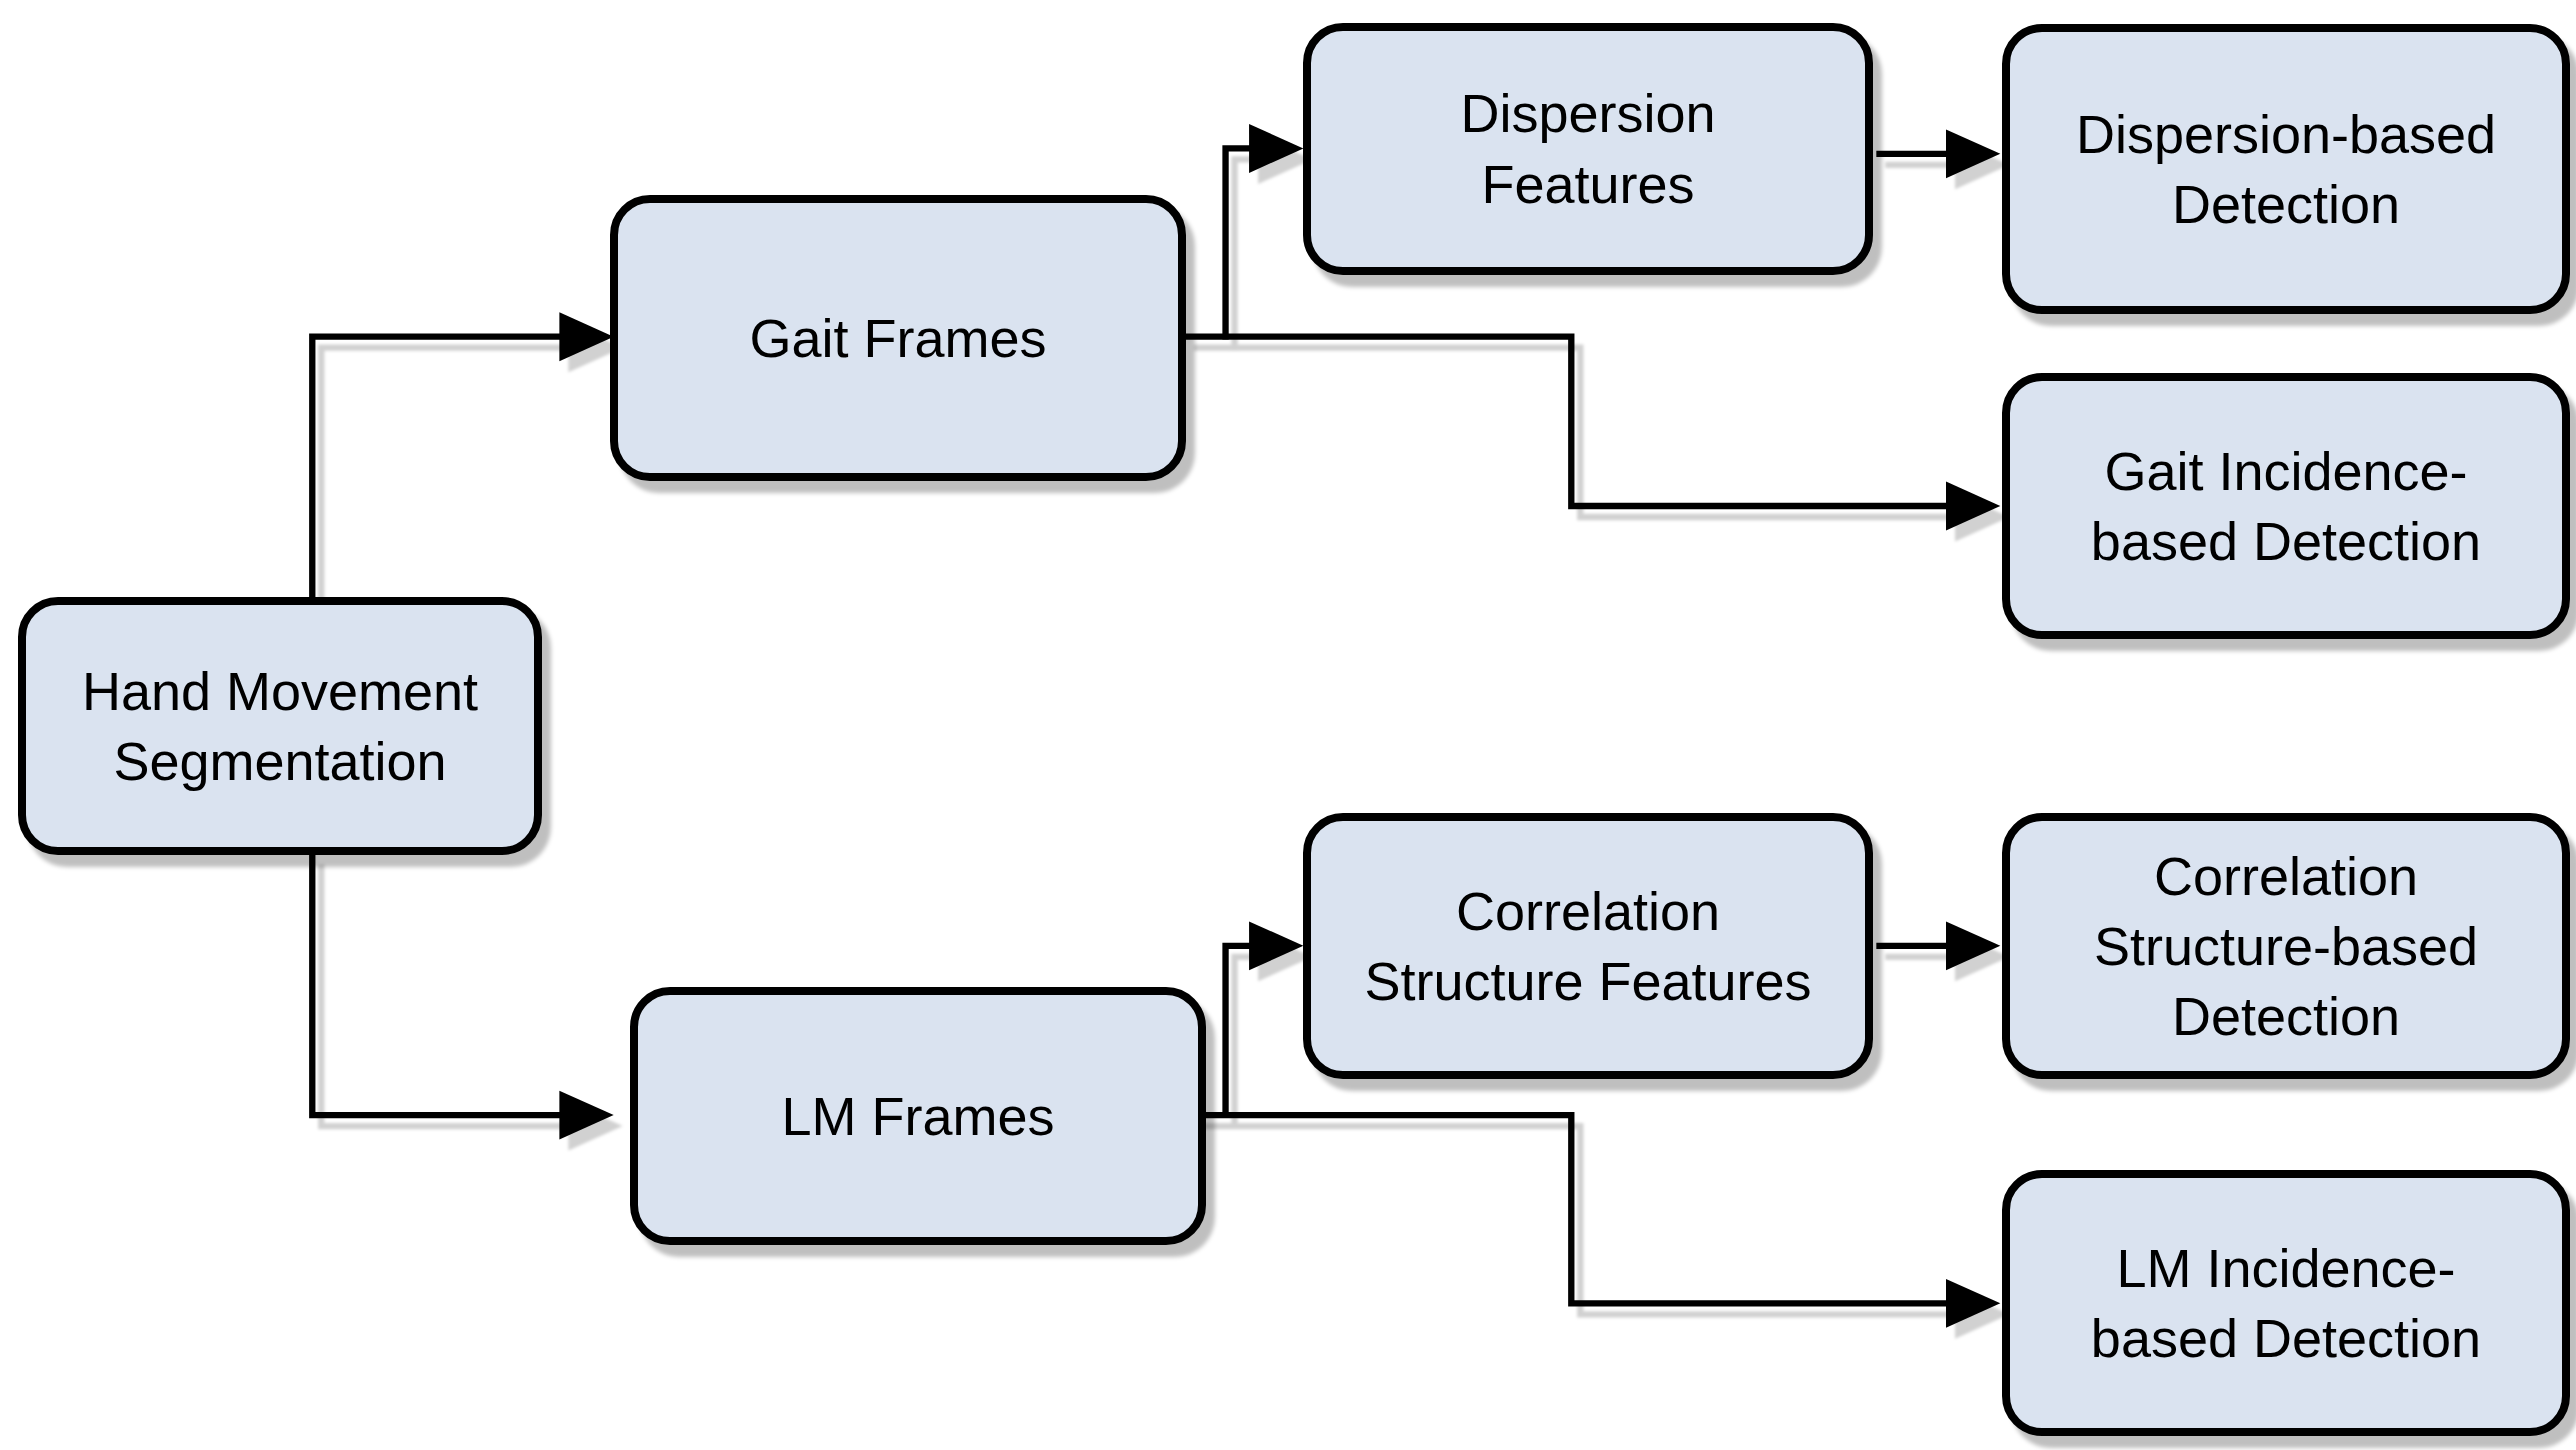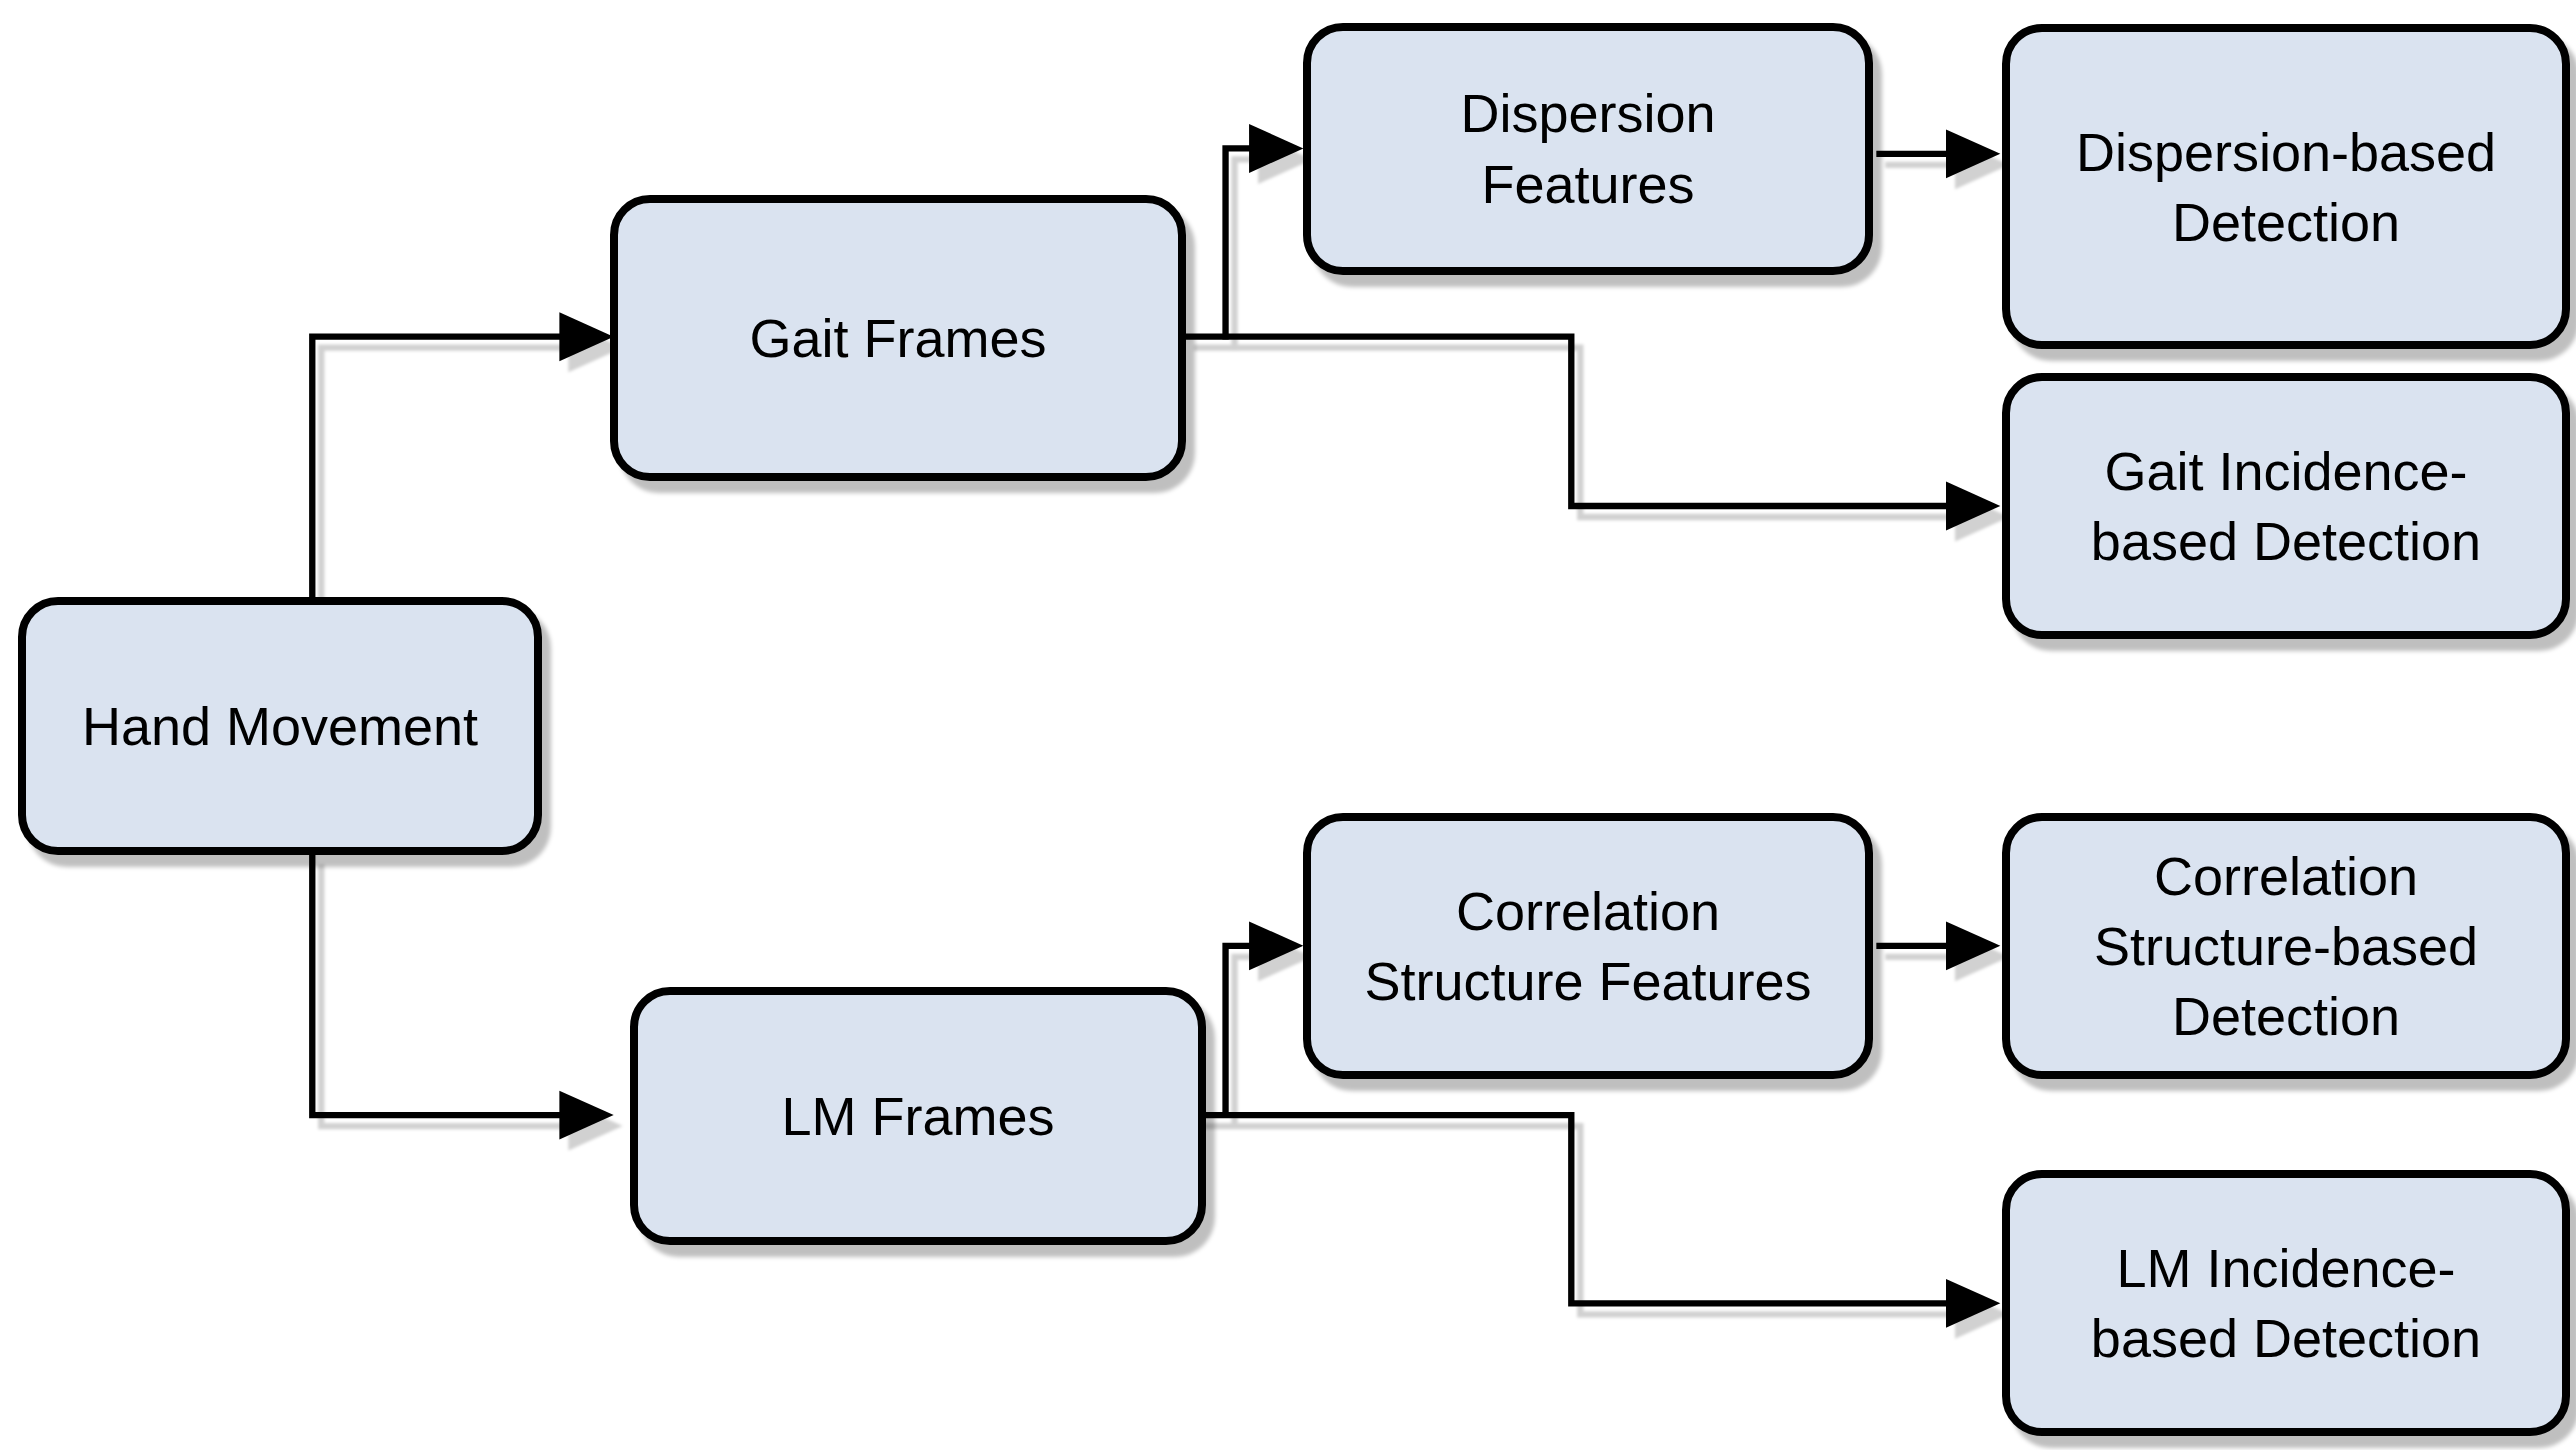--- a/index.html
+++ b/index.html
@@ -99,36 +99,37 @@
     </g>
 
     <g>
       <polyline points="2073,1045 2156,1045"></polyline>
       <polygon points="2210,1045 2150,1018 2150,1072"></polygon>
     </g>
   </svg>
 
   <div class="node" style="left:18px; top:597px; width:524px; height:258px;">
     <span class="line">Hand Movement</span>
+    <span class="line">Segmentation</span>
   </div>
 
   <div class="node" style="left:610px; top:195px; width:576px; height:286px;">
     <span class="line">Gait Frames</span>
   </div>
 
   <div class="node" style="left:610px; top:987px; width:576px; height:258px;margin-left:20px;">
     <span class="line">LM Frames</span>
   </div>
 
   <div class="node" style="left:1303px; top:22.6px; width:570px; height:252px;">
     <span class="line">Dispersion</span>
     <span class="line">Features</span>
   </div>
 
-  <div class="node" style="left:2002px; top:24.4px; width:568px; height:325px;">
+  <div class="node" style="left:2002px; top:24.4px; width:568px; height:290px;">
     <span class="line">Dispersion-based</span>
     <span class="line">Detection</span>
   </div>
 
   <div class="node" style="left:2002px; top:373px; width:568px; height:266px;">
     <span class="line">Gait Incidence-</span>
     <span class="line">based Detection</span>
   </div>
 
   <div class="node" style="left:1303px; top:813px; width:570px; height:266px;">

